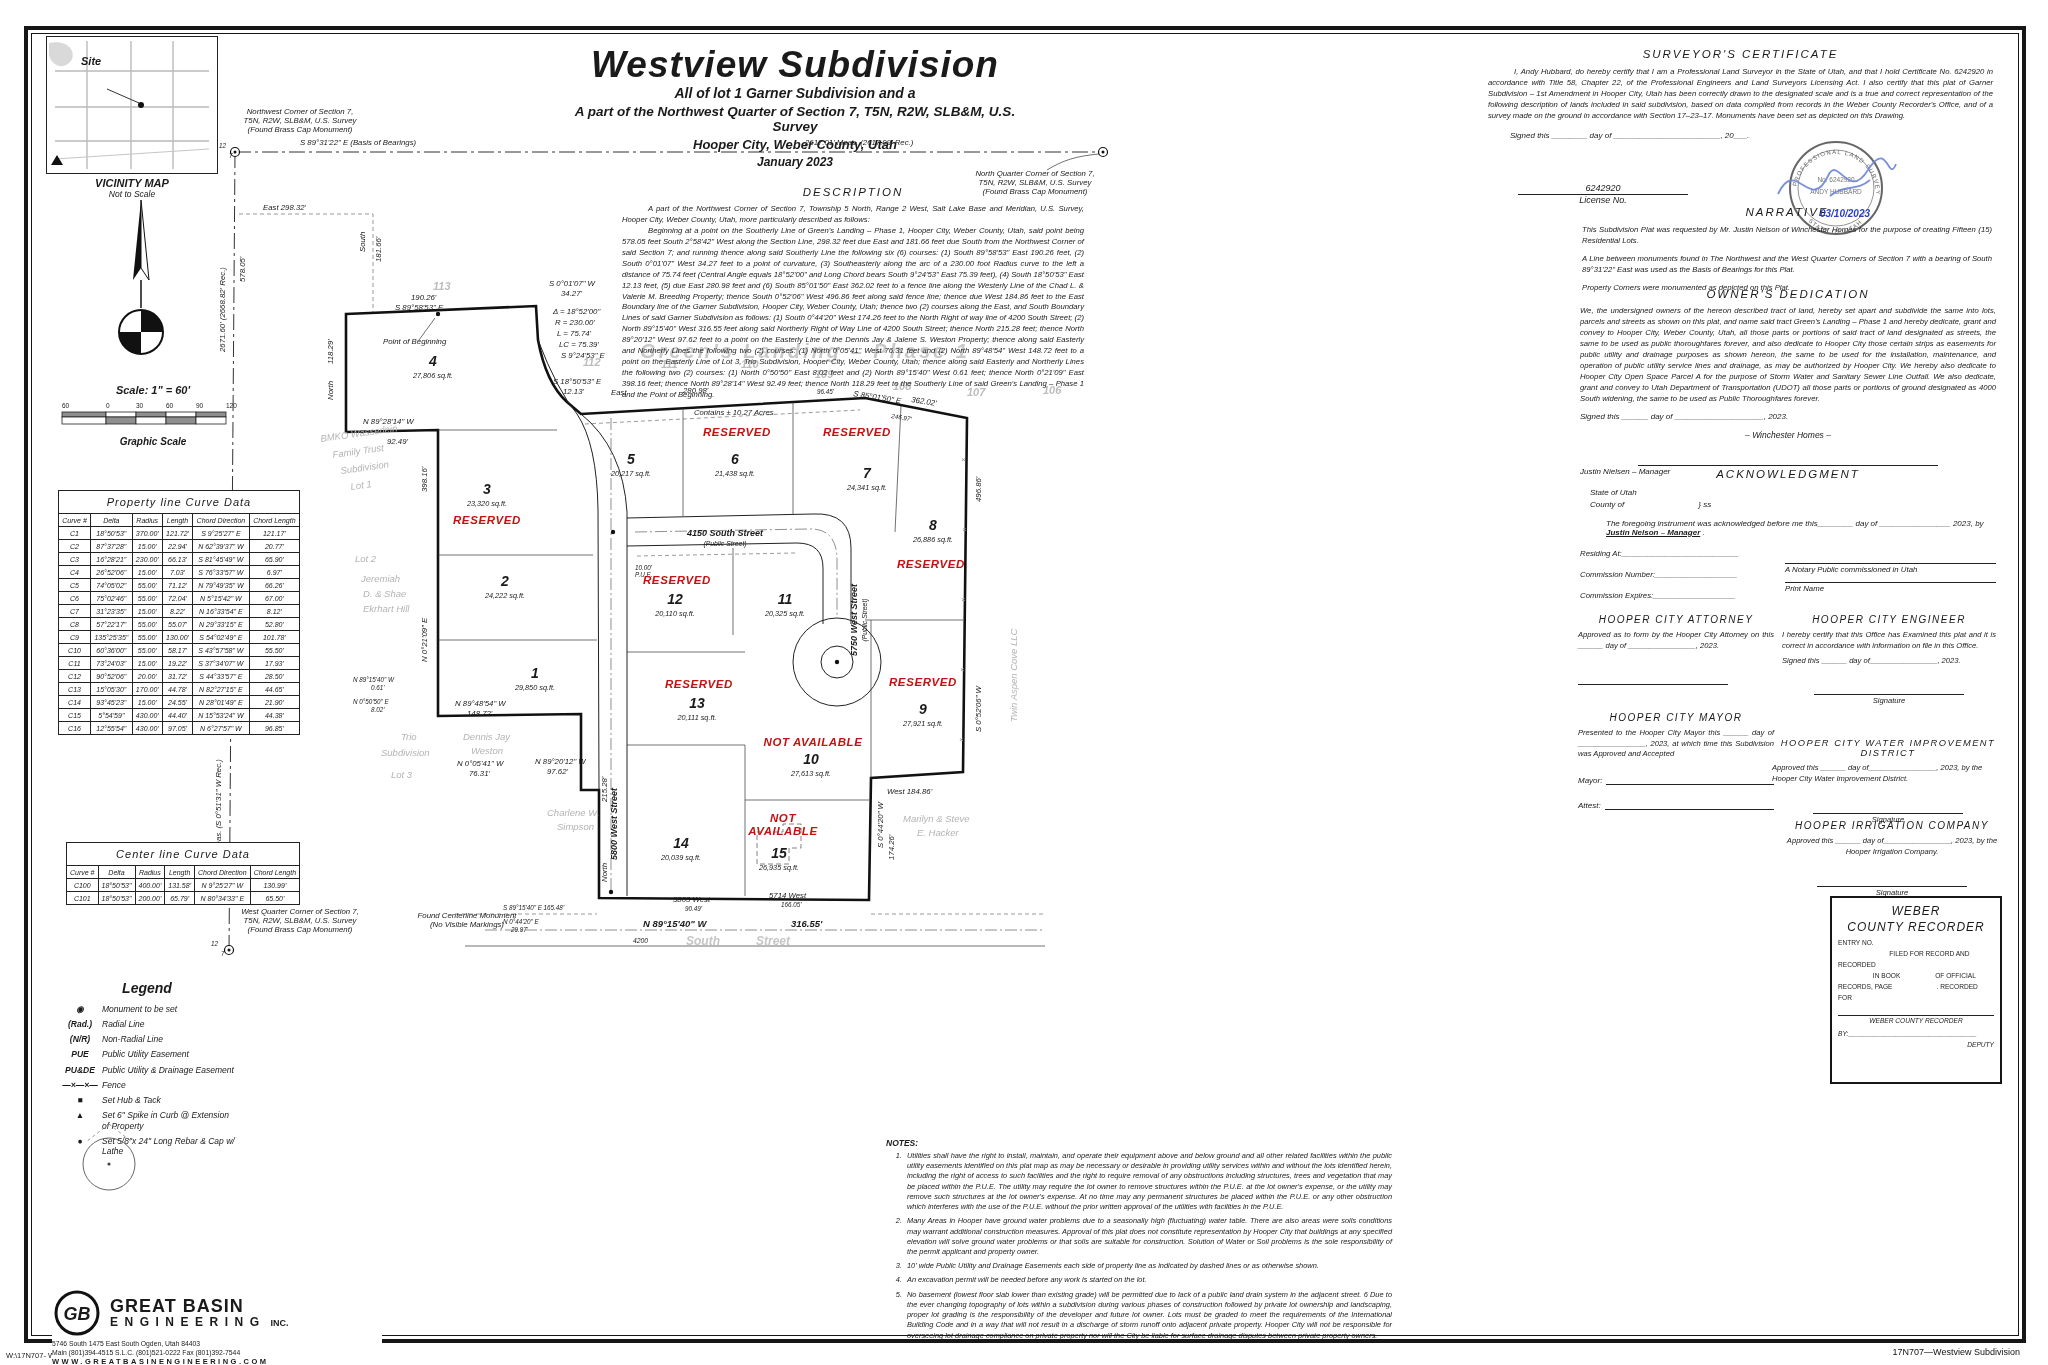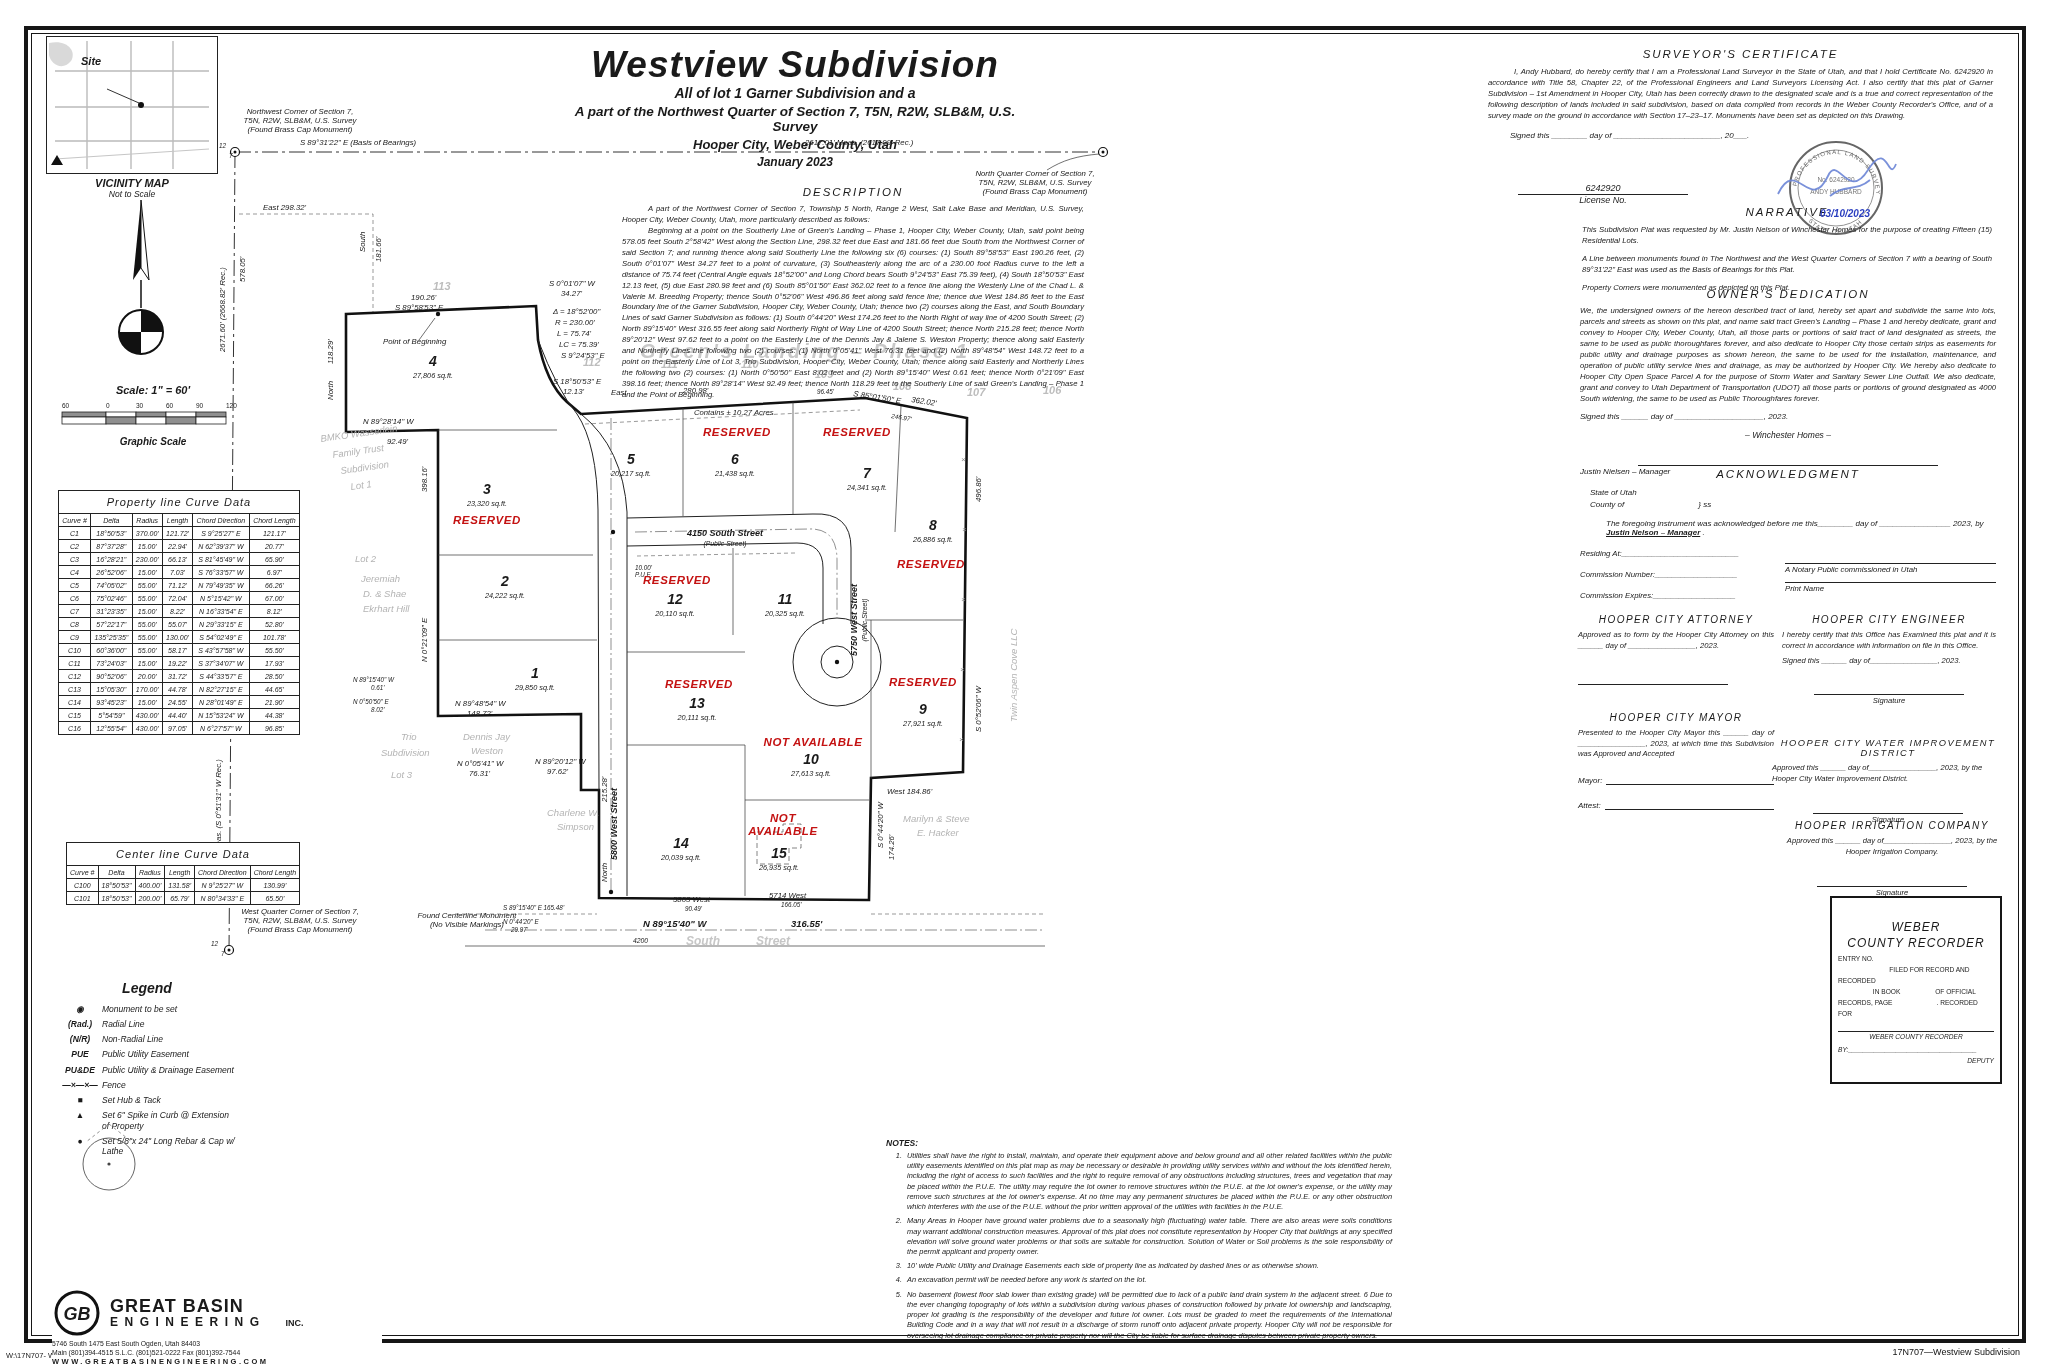--- a/index.html
+++ b/index.html
@@ -87,21 +87,21 @@
   .attorney{left:1578px;top:614px;width:196px}
   .engineer{left:1782px;top:614px;width:214px}
   .mayor{left:1578px;top:712px;width:196px}
   .water{left:1772px;top:738px;width:232px}
   .irrigation{left:1786px;top:820px;width:212px}
   .sig-wrap{width:150px;margin:14px auto 0}
   .sig-cap{text-align:center;font-size:7.6px;margin-top:1px}
   .ma-line{display:flex;font-size:8px;margin-top:16px}
   .ma-line .grow{flex:1;border-bottom:1px solid #222;margin-left:4px}
   
-  .recorder{left:1830px;top:896px;width:172px;height:188px;border:2.5px solid #161616;z-index:6;background:#fff;padding:22px 6px}
+  .recorder{left:1830px;top:896px;width:172px;height:188px;border:2.5px solid #161616;z-index:6;background:#fff;padding:6px 6px}
   .recorder-inner{font-style:italic}
   .rec-title{text-align:center;font-size:12px;letter-spacing:1px;line-height:1.3}
   .rec-row{font-size:6.6px;font-style:normal;margin-top:4px;white-space:nowrap;overflow:hidden}
   .rec-sig{border-top:1px solid #222;margin-top:14px;text-align:center;font-size:6.6px;padding-top:1px}
   .rec-by{font-size:6.6px;margin-top:6px}
   .rec-dep{font-size:6.6px;text-align:right;margin-top:4px}
   
   .notes{left:886px;top:1138px;width:506px;z-index:5}
   .notes-title{font-size:8.5px;font-weight:bold;margin-bottom:3px}
   .note-row{display:flex;gap:5px;margin-bottom:4px}
@@ -444,21 +444,21 @@
   </div>
 
   <div class="abs firm">
     <div class="firm-row">
       <svg width="52" height="50" viewBox="0 0 52 50">
         <circle cx="25" cy="25" r="21" fill="none" stroke="#111" stroke-width="3"></circle>
         <text x="25" y="32" text-anchor="middle" font-size="18" font-weight="bold">GB</text>
       </svg>
       <div>
         <div class="firm-name">GREAT BASIN</div>
-        <div style="display:flex;align-items:baseline;gap:20px">
+        <div style="display:flex;align-items:baseline;gap:5px">
           <span class="firm-name2">ENGINEERING</span>
           <span class="firm-inc">INC.</span>
         </div>
       </div>
     </div>
     <div class="firm-addr">5746 South 1475 East  South Ogden, Utah 84403</div>
     <div class="firm-addr">Main (801)394-4515    S.L.C. (801)521-0222    Fax (801)392-7544</div>
     <div class="firm-web">WWW.GREATBASINENGINEERING.COM</div>
   </div>
 

